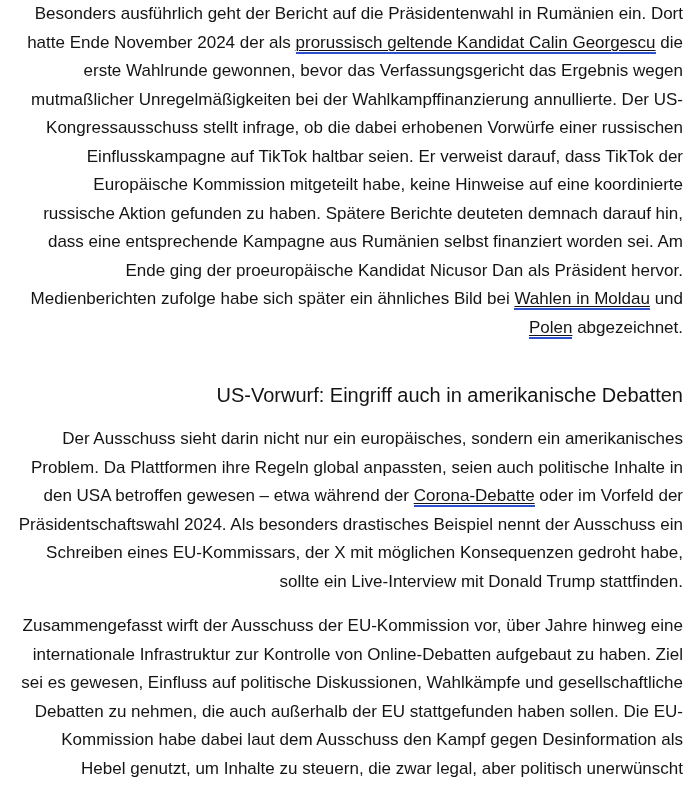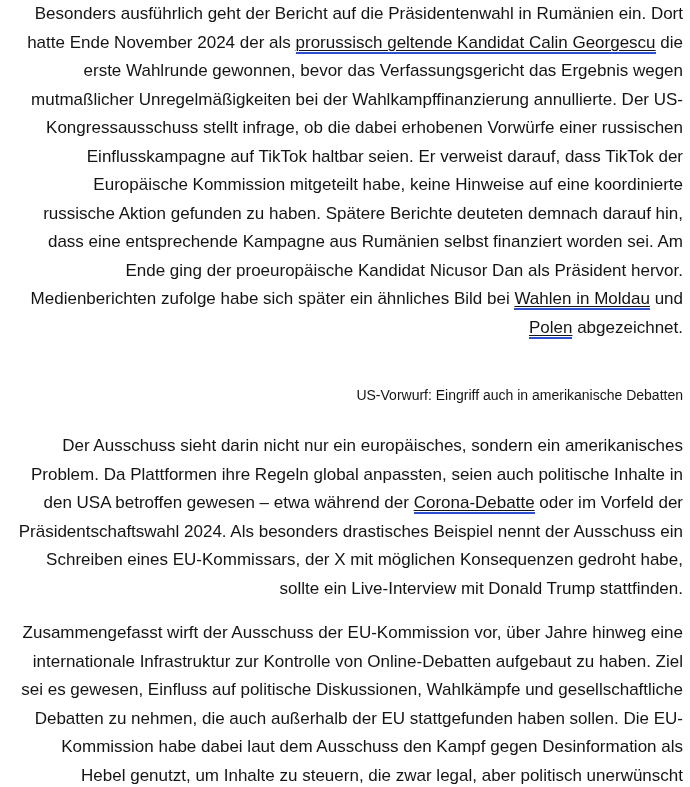--- a/index.html
+++ b/index.html
@@ -19,24 +19,24 @@
     font-size: 17px;
     line-height: 28.5px;
     -webkit-font-smoothing: antialiased;
     hyphens: none;
     text-align: right;
   }
   .article-body p.paragraph {
     margin: 0 0 16px 0;
   }
   .article-body h3.subheading {
-    font-size: 14px;
+    font-size: 20px;
     font-weight: 400;
     line-height: 27px;
-    margin: 40px 0 23px 0;
+    margin: 40px 0 16px 0;
     color: var(--text, #141414);
   }
   .article-body a {
     color: inherit;
     text-decoration: underline;
     text-decoration-thickness: 1px;
     text-underline-offset: 2px;
     border-bottom: 2px solid var(--link-underline, #2c4fd0);
     cursor: pointer;
   }

